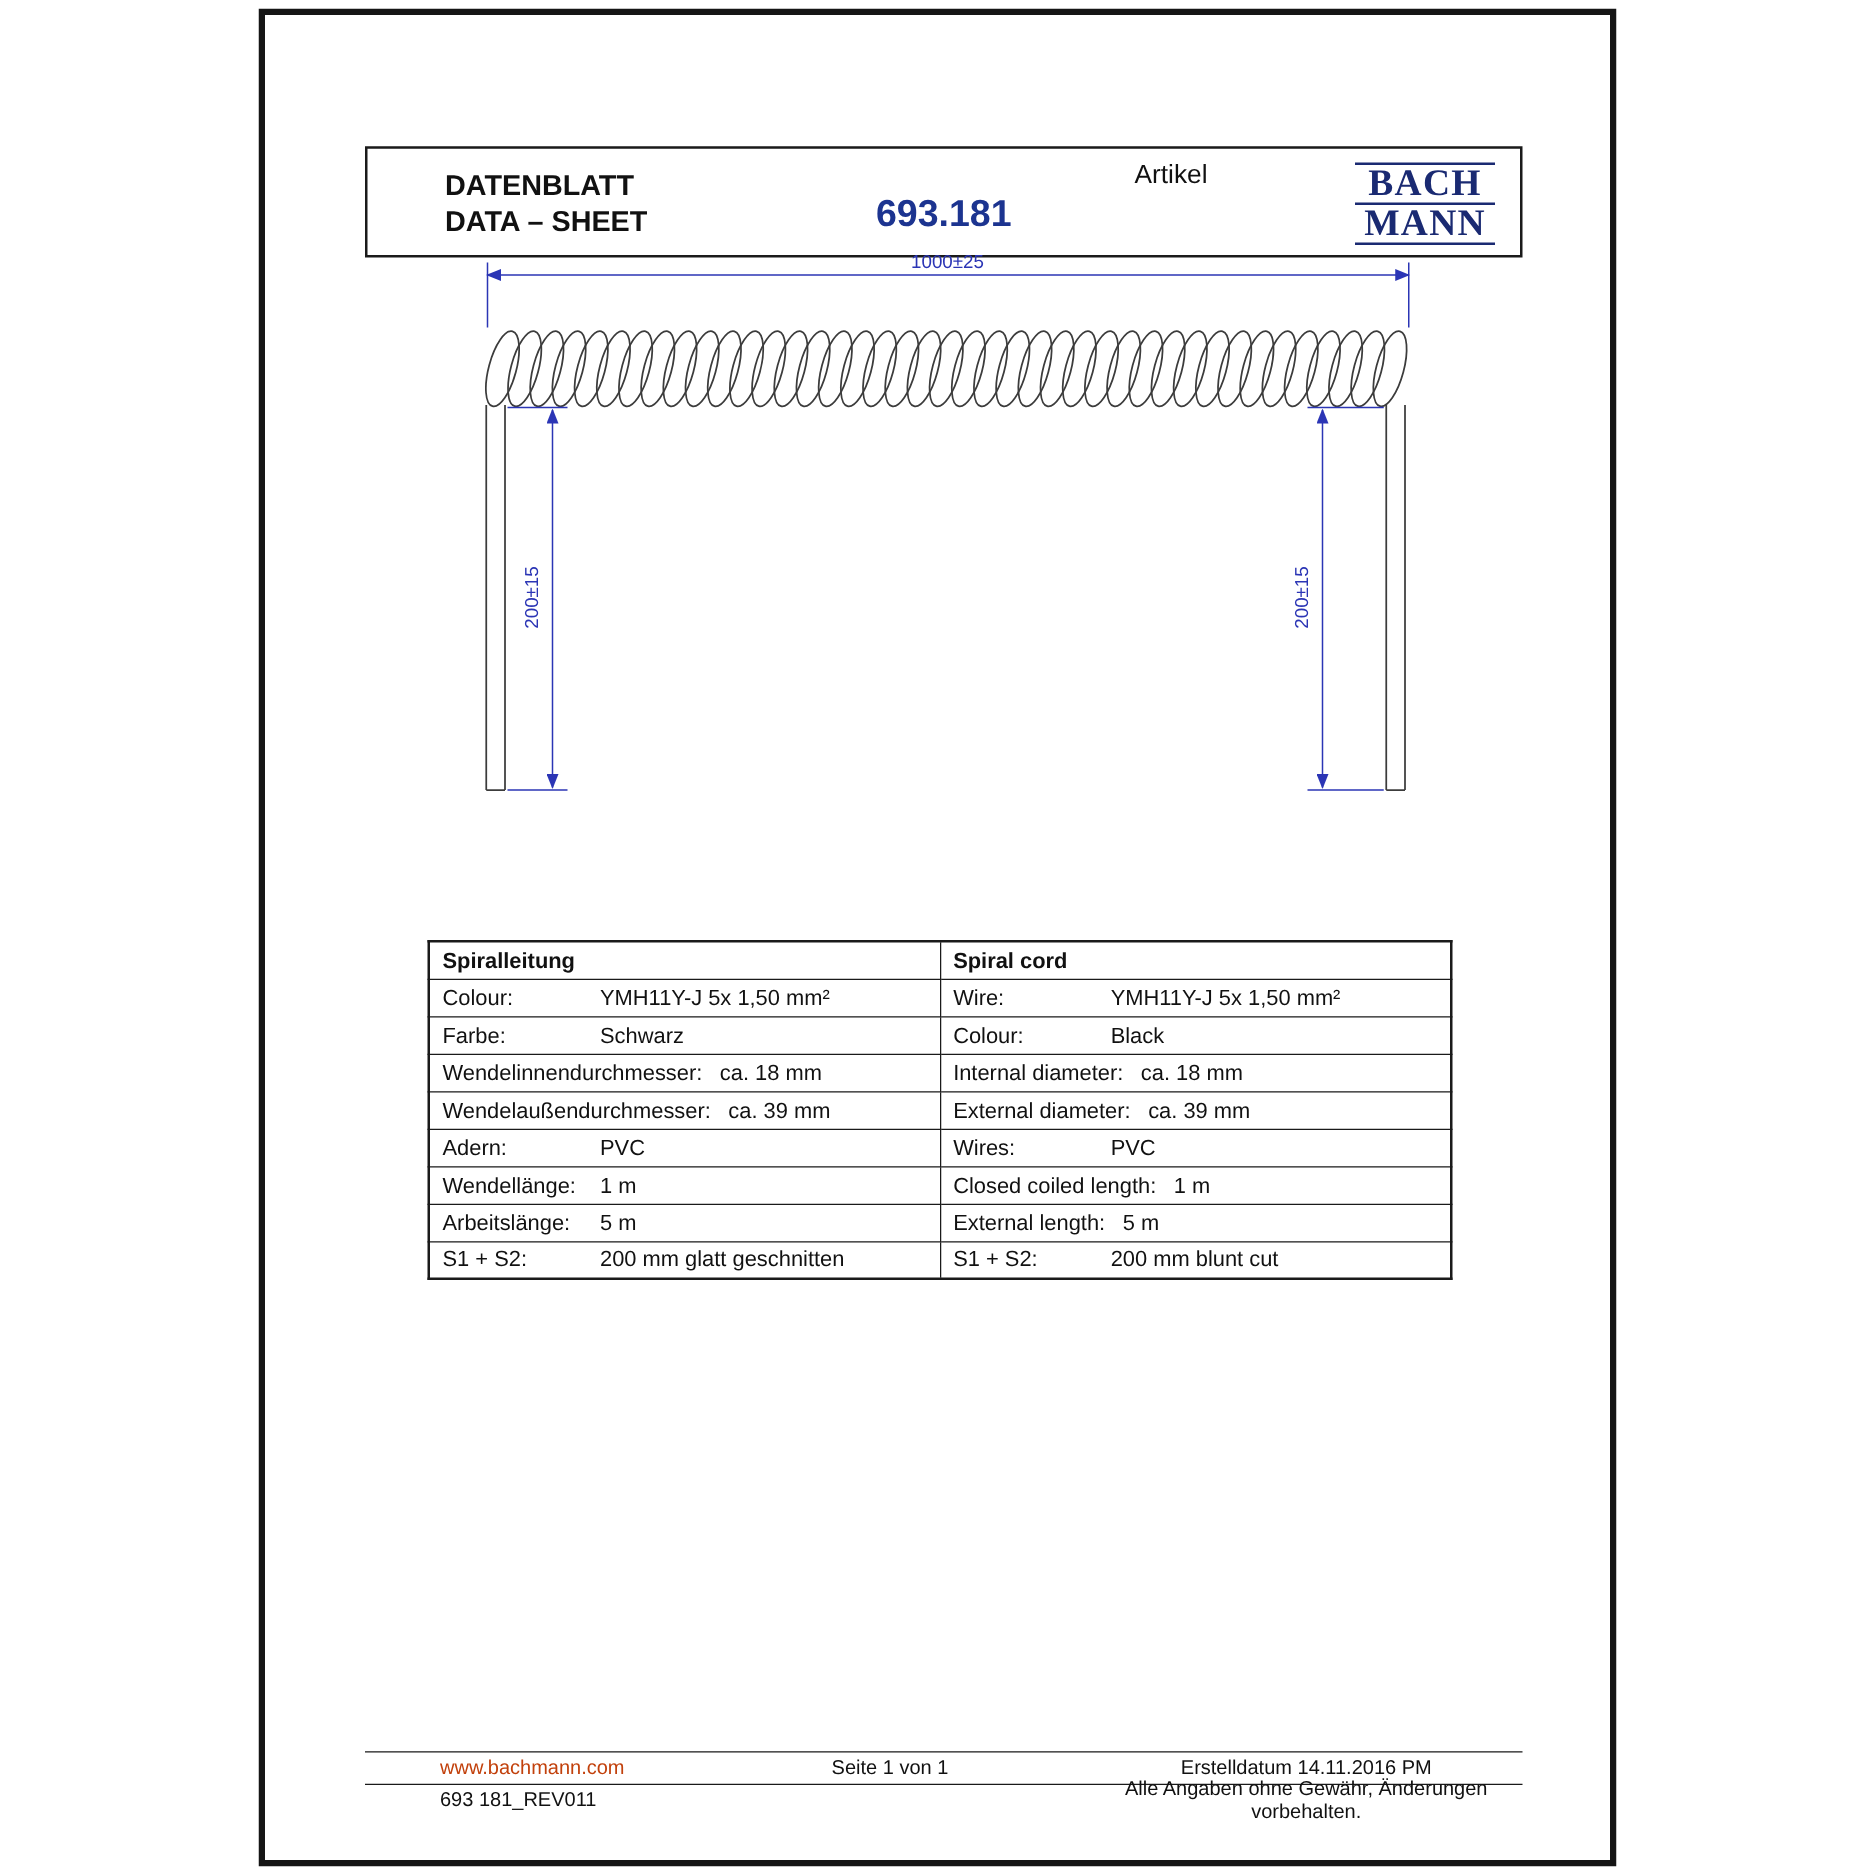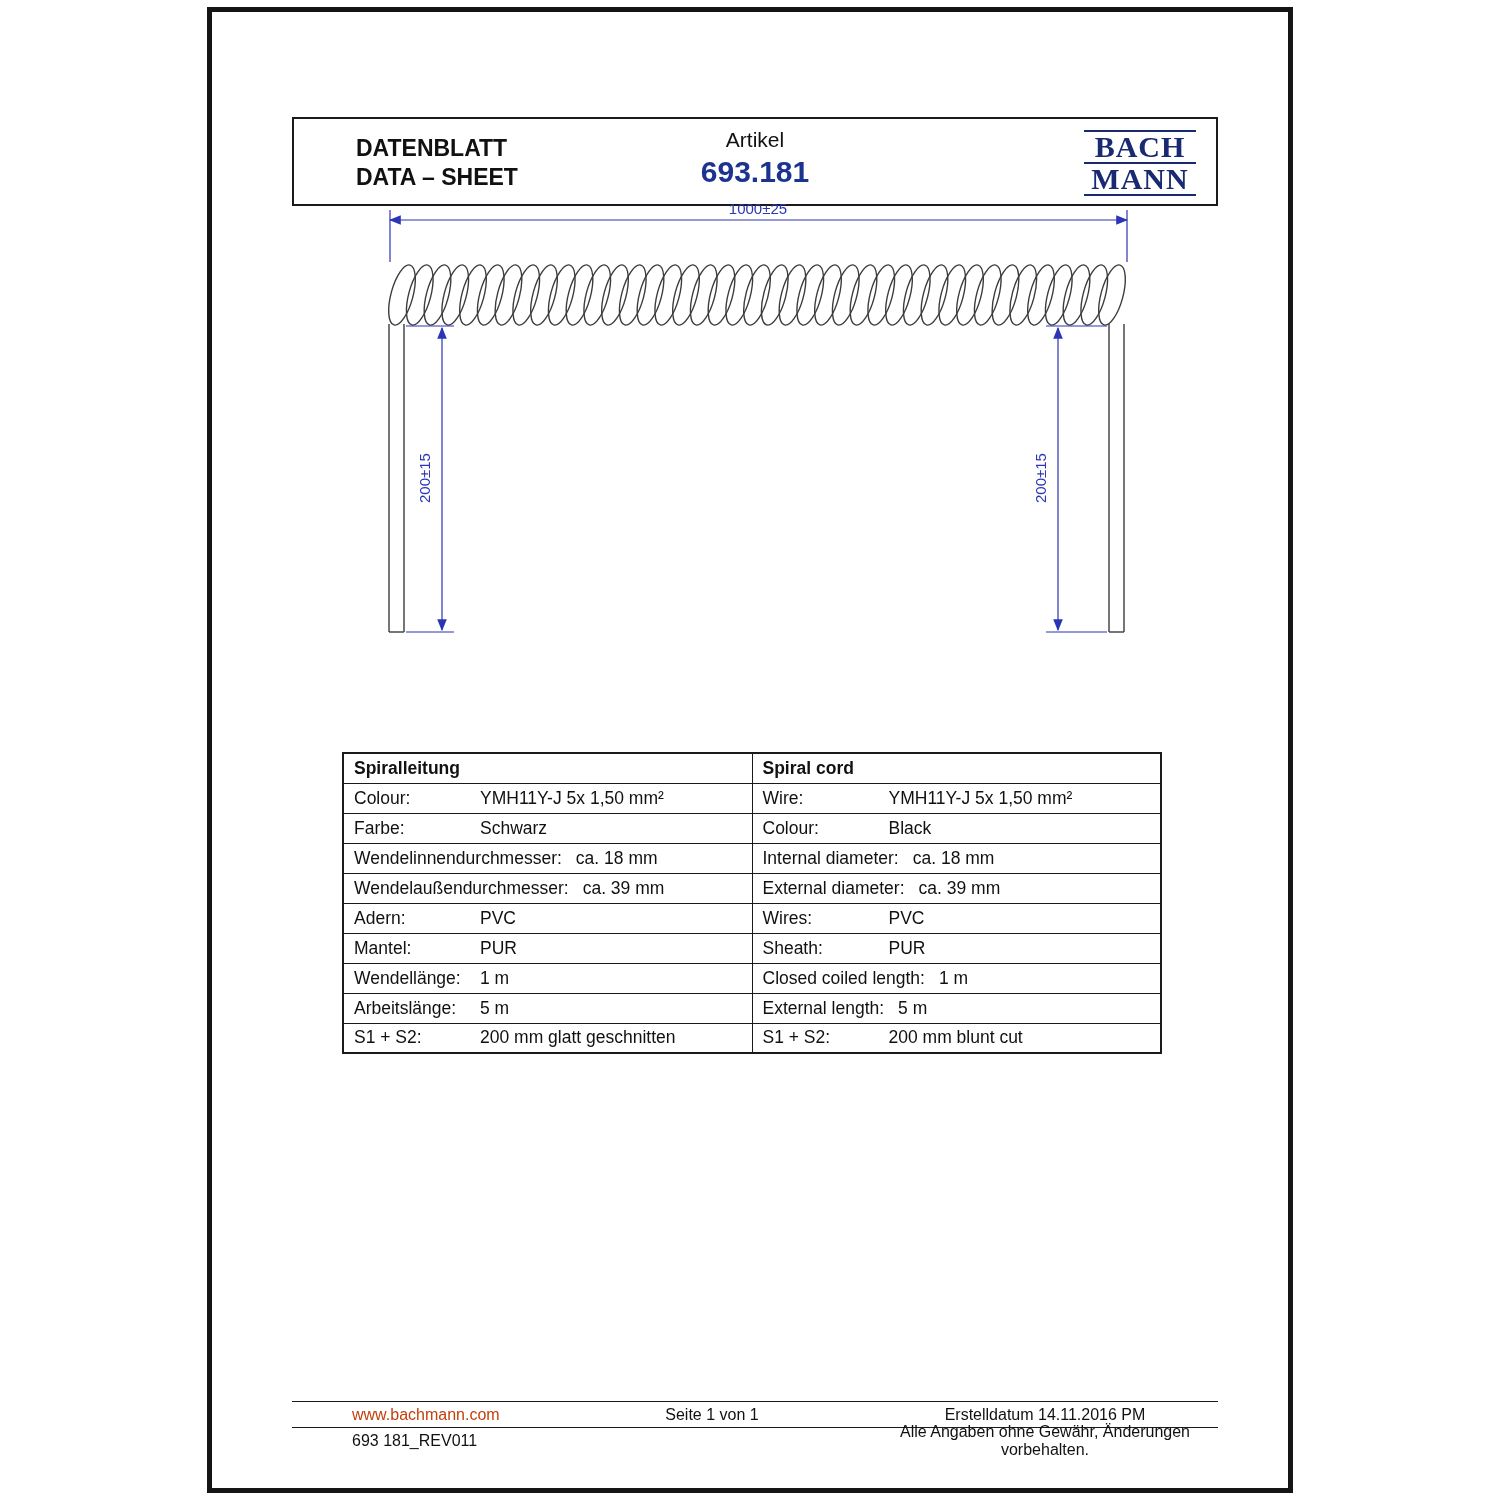--- a/index.html
+++ b/index.html
@@ -18,21 +18,21 @@
 
   
   .header-box {
     position:absolute; left:287px; top:64px; width:926px; height:89px;
     border:2px solid #1a1a1a;
     margin-top:48px;
   }
   .title-block { position:absolute; left:62px; top:15px; }
   .title-line { font-size:23px; font-weight:bold; line-height:29px; color:#111; }
   .article-block { position:absolute; left:250px; right:250px; top:9px; text-align:center; }
-  .article-label { font-size:21px; color:#111; }
+  .article-label { font-size:21px; color:#111;text-align:right; }
   .article-number { font-size:30px; font-weight:bold; color:#1c3490; margin-top:3px; }
   .logo { position:absolute; right:20px; top:11px; width:112px; color:#1a2a72; }
   .logo-rule { height:2px; background:#1a2a72; }
   .logo-line { font-size:30px; font-weight:bold; line-height:30px; letter-spacing:1px; text-align:center; color:#1a2a72;font-family:Liberation Serif, serif; }
 
   
   .drawing { position:absolute; left:370px; top:195px; width:780px; height:450px; }
   .drawing .blue { stroke:#2b35b5; stroke-width:1.2; fill:none; }
   .drawing .black { stroke:#3c3c3c; stroke-width:1.4; fill:none; }
   .drawing text { fill:#2b35b5; font-size:15px; font-family:"Liberation Sans", sans-serif; }
@@ -181,24 +181,20 @@
         </tr>
         <tr>
           <td><span class="lbl">Wendelaußendurchmesser:</span><span>ca. 39 mm</span></td>
           <td><span class="lbl">External diameter:</span><span>ca. 39 mm</span></td>
         </tr>
         <tr>
           <td><span class="lbl">Adern:</span><span>PVC</span></td>
           <td><span class="lbl">Wires:</span><span>PVC</span></td>
         </tr>
         <tr>
-          <td><span class="lbl">Mantel:</span><span>PUR</span></td>
-          <td><span class="lbl">Sheath:</span><span>PUR</span></td>
-        </tr>
-        <tr>
           <td><span class="lbl">Wendellänge:</span><span>1 m</span></td>
           <td><span class="lbl">Closed coiled length:</span><span>1 m</span></td>
         </tr>
         <tr>
           <td><span class="lbl">Arbeitslänge:</span><span>5 m</span></td>
           <td><span class="lbl">External length:</span><span>5 m</span></td>
         </tr>
         <tr>
           <td><span class="lbl">S1 + S2:</span><span>200 mm glatt geschnitten</span></td>
           <td><span class="lbl">S1 + S2:</span><span>200 mm blunt cut</span></td>

